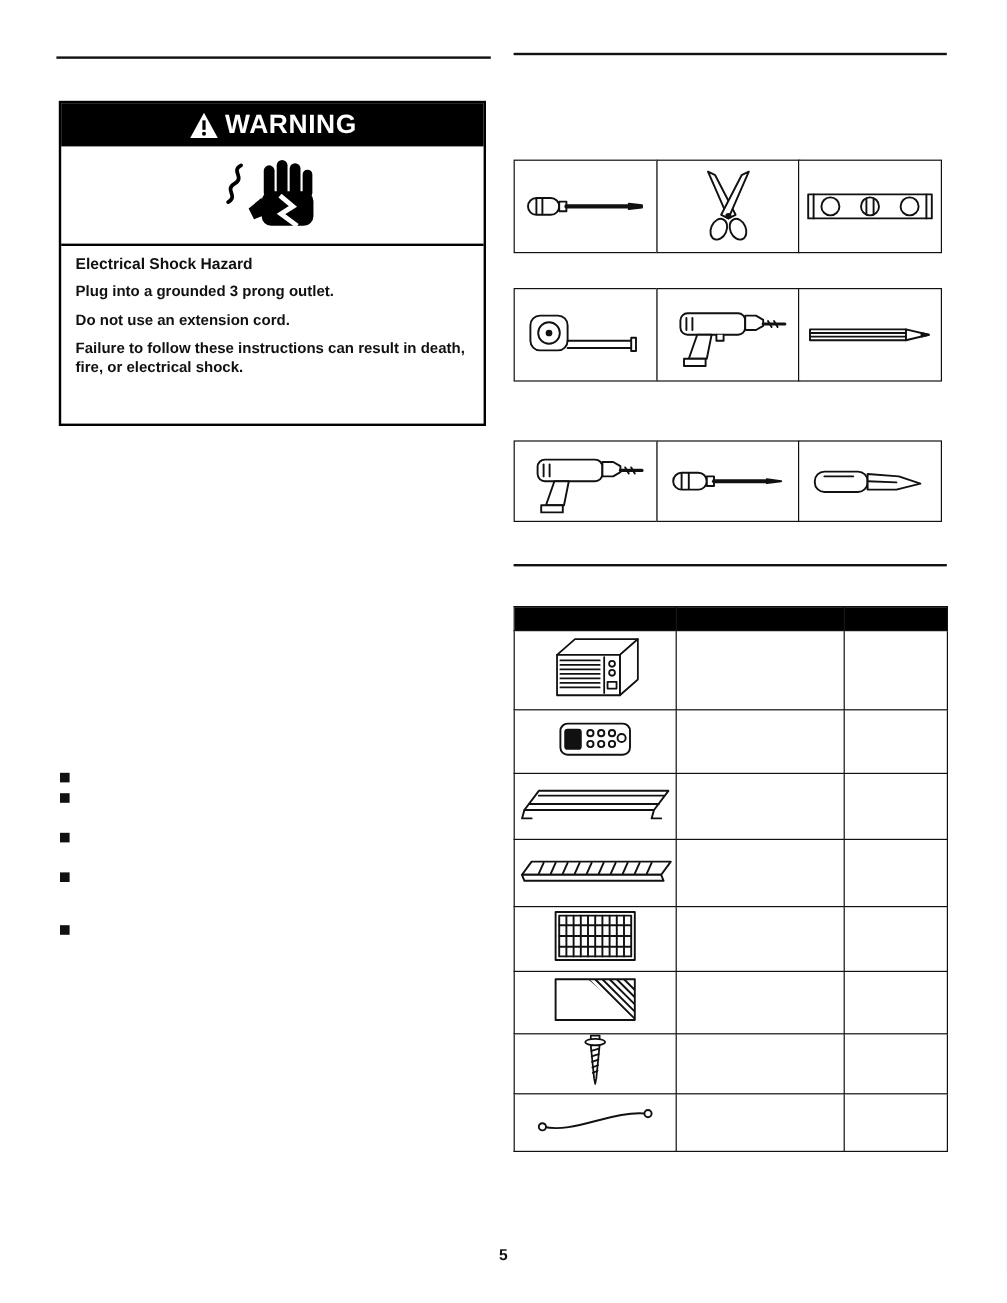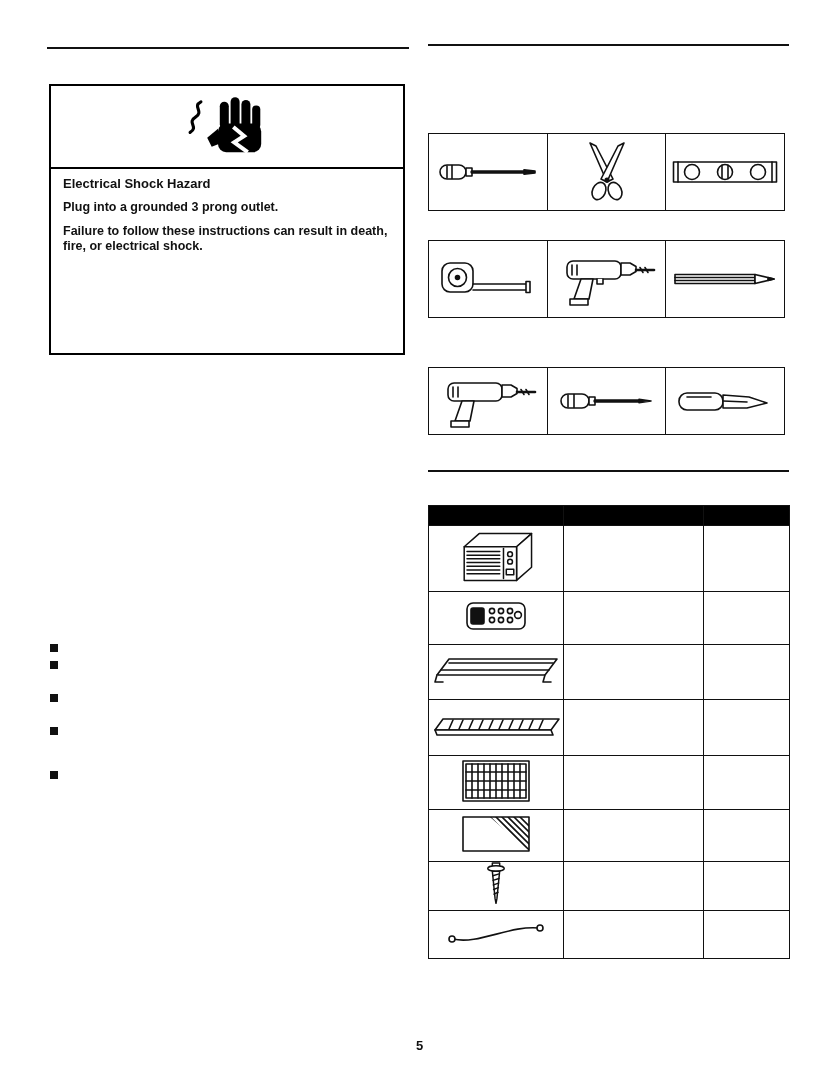--- a/index.html
+++ b/index.html
@@ -36,37 +36,46 @@
 </style>
 </head>
 <body>
 
 <div class="page">
 
   <div class="rule" style="left:47px;top:47px;width:362px"></div>
   <div class="rule" style="left:428px;top:44px;width:361px"></div>
 
   <div class="warnbox">
+    <div class="warnhead">
+      <svg width="26" height="23" viewBox="0 0 24 22">
+        <polygon points="12,1 23,21 1,21" fill="#fff"></polygon>
+        <rect x="10.7" y="7" width="2.6" height="7.5" fill="#000"></rect>
+        <circle cx="12" cy="17.6" r="1.6" fill="#000"></circle>
+      </svg>
+      <span>WARNING</span>
+    </div>
     <div class="warnicon">
       <svg width="100" height="72" viewBox="0 0 110 80">
         <path d="M26,12 c-10,5 4,11 -6,17 c-10,6 4,11 -6,17" stroke="#000" stroke-width="3.5" fill="none" stroke-linecap="round"></path>
         <g fill="#000">
           <rect x="47" y="12" width="10" height="30" rx="5"></rect>
           <rect x="59" y="7" width="10" height="35" rx="5"></rect>
           <rect x="71" y="10" width="10" height="32" rx="5"></rect>
           <rect x="83" y="16" width="9" height="26" rx="4.5"></rect>
           <rect x="45" y="36" width="48" height="32" rx="9"></rect>
           <polygon points="45,42 33,52 38,62 48,58"></polygon>
         </g>
         <polyline points="62,40 74,50 63,57 78,68" stroke="#fff" stroke-width="4.5" fill="none"></polyline>
       </svg>
     </div>
     <div class="warntext">
       <div class="warntitle">Electrical Shock Hazard</div>
       <p class="warnline">Plug into a grounded 3 prong outlet.</p>
+      <p class="warnline">Do not use an extension cord.</p>
       <p class="warnline">Failure to follow these instructions can result in death, fire, or electrical shock.</p>
     </div>
   </div>
 
   <div class="bullet" style="left:50px;top:644px"></div>
   <div class="bullet" style="left:50px;top:661px"></div>
   <div class="bullet" style="left:50px;top:694px"></div>
   <div class="bullet" style="left:50px;top:727px"></div>
   <div class="bullet" style="left:50px;top:771px"></div>
 

